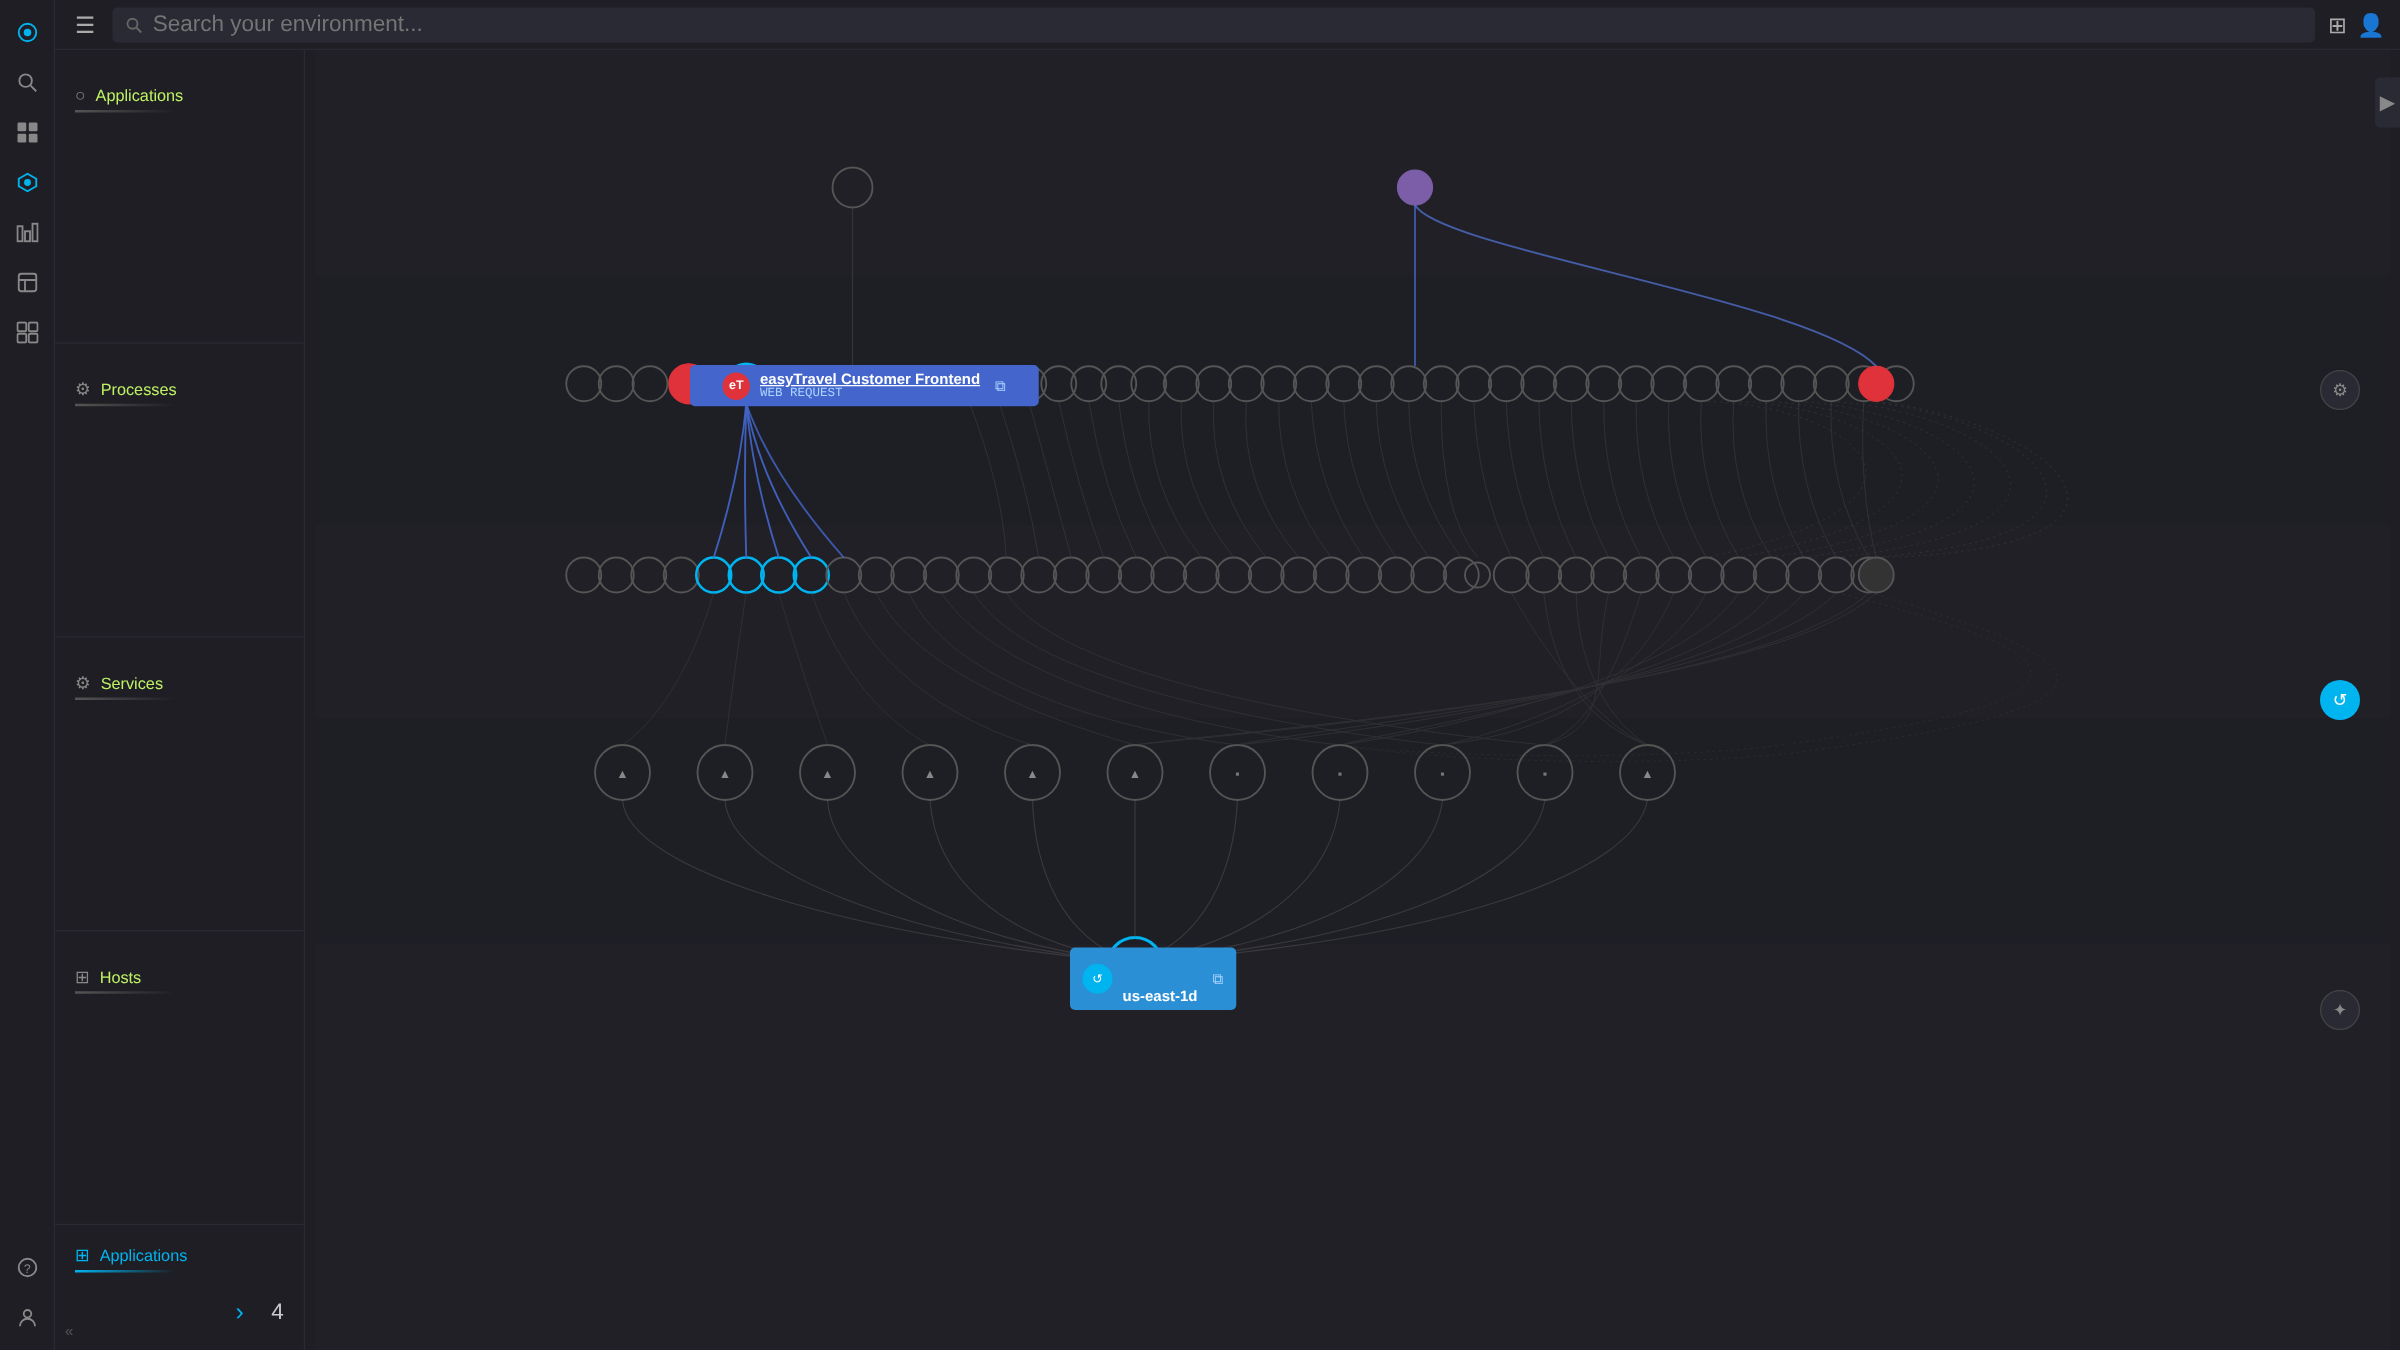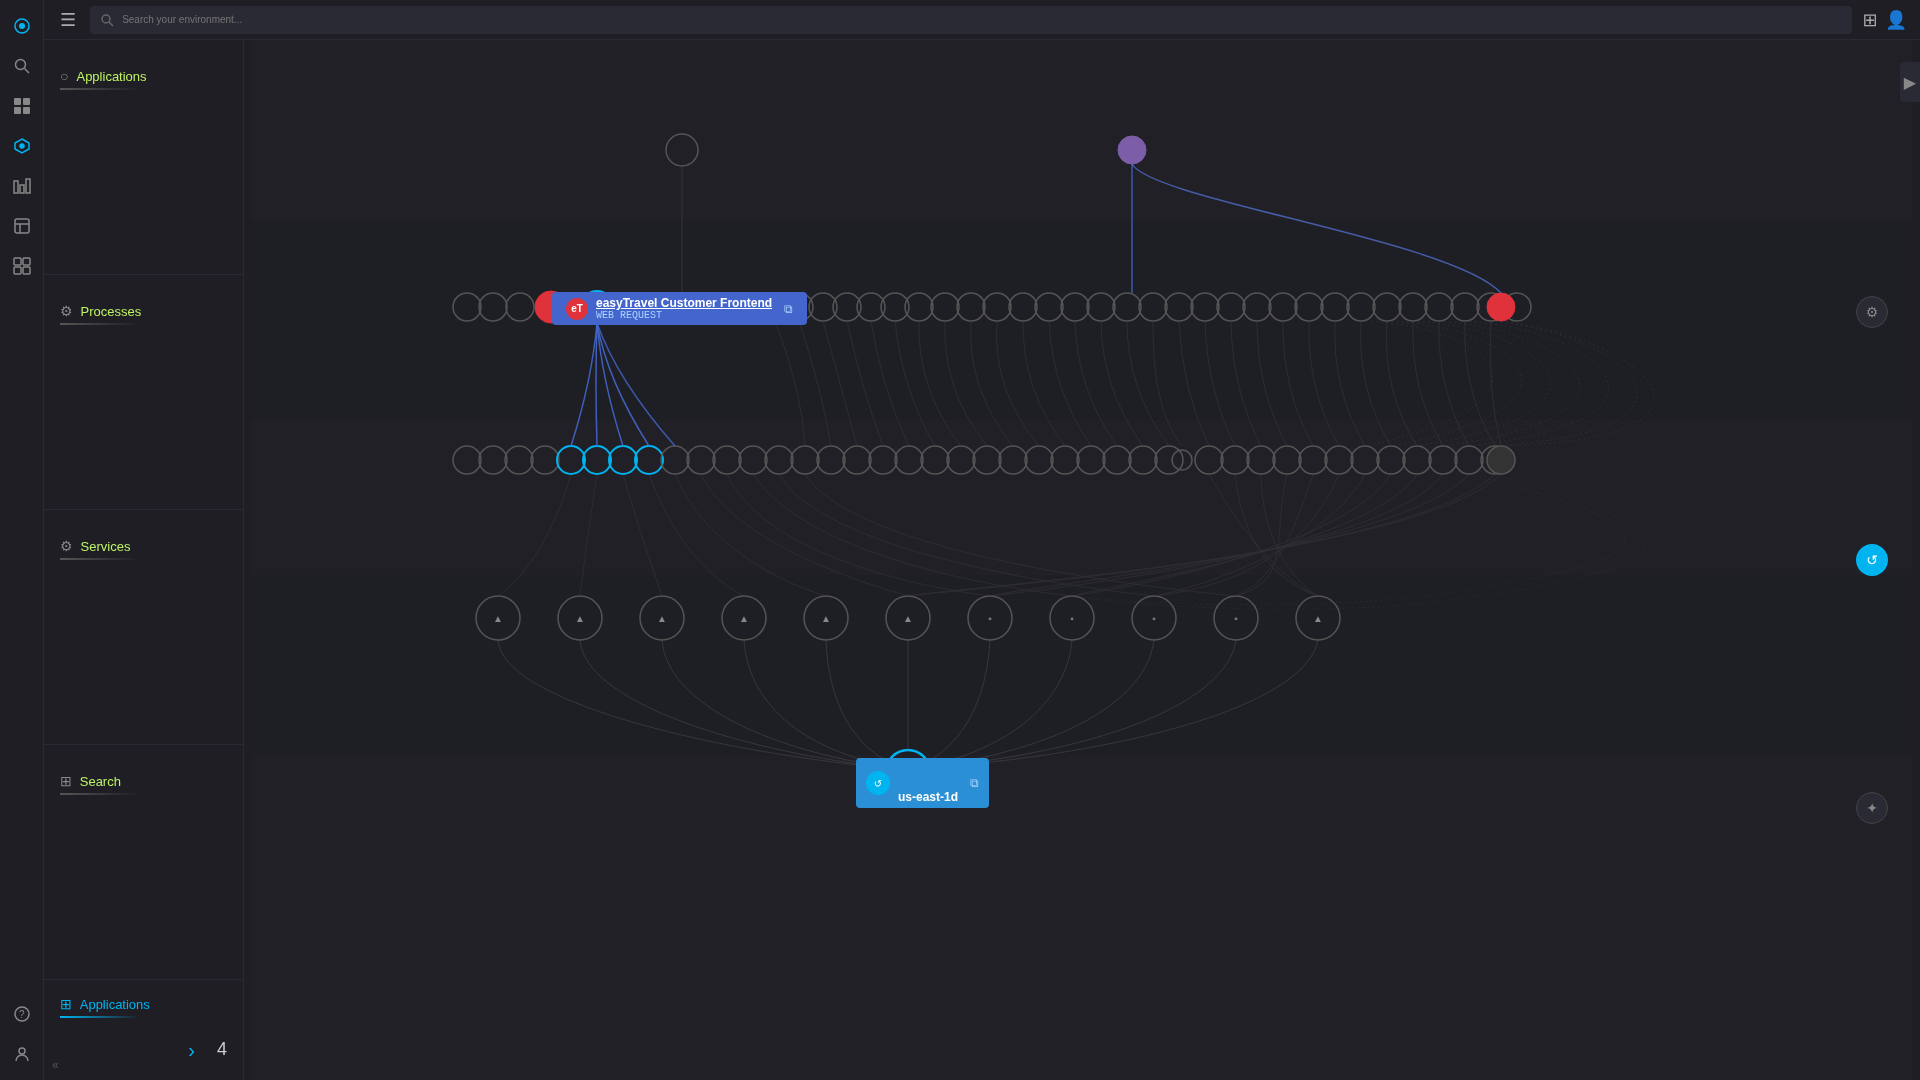--- a/index.html
+++ b/index.html
@@ -71,21 +71,21 @@
       background: #2a2a35;
       border-radius: 4px;
       padding: 4px 10px;
       height: 28px;
     }
     .search-bar input {
       background: transparent;
       border: none;
       outline: none;
       color: #999;
-      font-size: 10px;
+      font-size: 18px;
       width: 300px;
     }
     .topbar-right {
       display: flex;
       align-items: center;
       gap: 8px;
       color: #aaa;
     }
     .topbar-right span { font-size: 18px; cursor: pointer; }
 
@@ -183,21 +183,21 @@
       left: 0;
       width: 100%;
       height: 100%;
     }
 
     
     .node-tooltip {
       position: absolute;
       background: #4466cc;
       border-radius: 4px;
-      padding: 4px 14px;
+      padding: 4px 26px;
       display: flex;
       align-items: center;
       gap: 8px;
       z-index: 50;
     }
     .node-tooltip .node-icon {
       width: 22px;
       height: 22px;
       border-radius: 50%;
       background: #e0323a;
@@ -387,21 +387,21 @@
         <div class="section-label">
           <span class="icon">⚙</span>
           <span class="text">Services</span>
         </div>
         <div class="section-underline"></div>
       </div>
 
       <div class="section-hosts">
         <div class="section-label">
           <span class="icon">⊞</span>
-          <span class="text">Search</span>
+          <span class="text">Hosts</span>
         </div>
         <div class="section-underline"></div>
       </div>
 
       <div class="section-datacenters">
         <div class="section-label">
           <span class="icon" style="color:#00b4f0">⊞</span>
           <span class="text" style="color:#00b4f0">Applications</span>
         </div>
         <div class="section-underline" style="background: linear-gradient(to right, #00b4f0, transparent);"></div>

